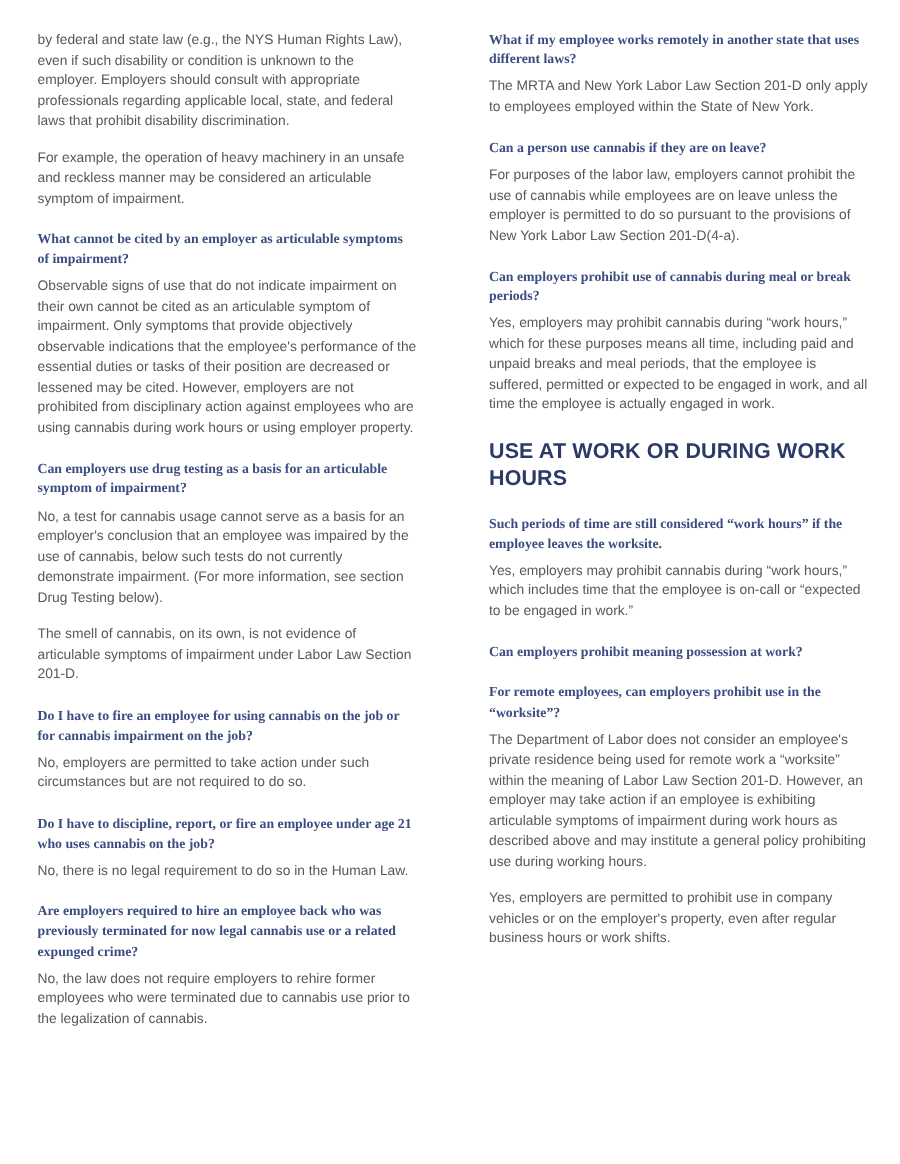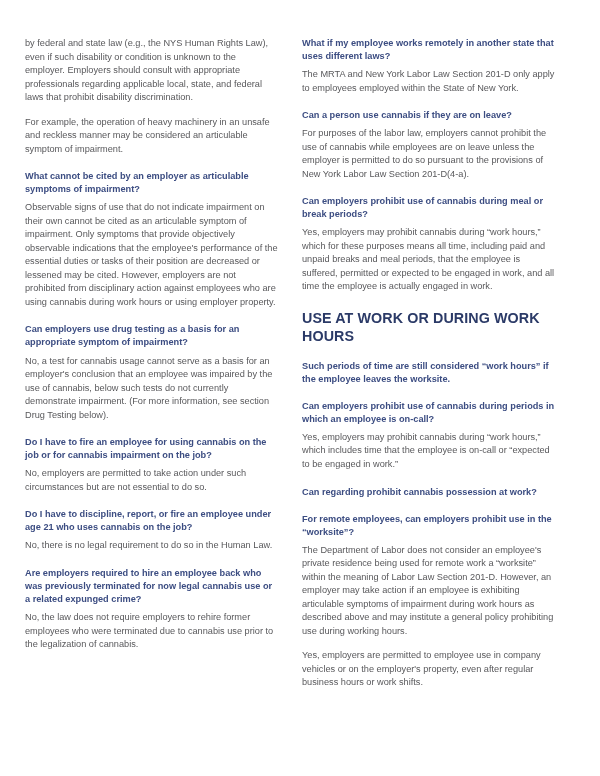--- a/index.html
+++ b/index.html
@@ -12,25 +12,25 @@
     background: #ffffff;
     font-family: "Liberation Sans", "DejaVu Sans", sans-serif;
     -webkit-font-smoothing: antialiased;
     overflow: hidden;
   }
 
   .page {
     width: 600px;
     height: 776px;
     box-sizing: border-box;
-    padding: 37px 22px 10px 25px;
+    padding: 20px 22px 10px 25px;
     display: flex;
     flex-direction: row;
     align-items: flex-start;
-    gap: 24px;
+    gap: 48px;
     background: #ffffff;
   }
 
   .column {
     width: 253px;
     flex: 0 0 253px;
   }
 
   
   .block { margin: 0; }
@@ -43,20 +43,21 @@
     letter-spacing: 0.1px;
     margin: 16px 0 9px 0;
   }
 
   h3.qa-question {
     font-size: 9.2px;
     line-height: 1.42;
     font-weight: bold;
     color: #3c4d82;
     margin: 14px 0 5px 0;
+    font-family: Liberation Serif, serif;
   }
 
   p.qa-answer {
     font-size: 9.2px;
     line-height: 1.47;
     font-weight: normal;
     color: #58585b;
     margin: 0 0 11px 0;
   }
 
@@ -88,28 +89,29 @@
         <p class="body-para">by federal and state law (e.g., the NYS Human Rights Law), even if such disability or condition is unknown to the employer. Employers should consult with appropriate professionals regarding applicable local, state, and federal laws that prohibit disability discrimination.</p>
       </div>
       <div class="block">
         <p class="body-para">For example, the operation of heavy machinery in an unsafe and reckless manner may be considered an articulable symptom of impairment.</p>
       </div>
       <div class="block">
         <h3 class="qa-question">What cannot be cited by an employer as articulable symptoms of impairment?</h3>
         <p class="qa-answer">Observable signs of use that do not indicate impairment on their own cannot be cited as an articulable symptom of impairment. Only symptoms that provide objectively observable indications that the employee's performance of the essential duties or tasks of their position are decreased or lessened may be cited. However, employers are not prohibited from disciplinary action against employees who are using cannabis during work hours or using employer property.</p>
       </div>
       <div class="block">
-        <h3 class="qa-question">Can employers use drug testing as a basis for an appropriate symptom of impairment?</h3>
+        <h3 class="qa-question">Can employers use drug testing as a basis for an articulable symptom of impairment?</h3>
         <p class="qa-answer">No, a test for cannabis usage cannot serve as a basis for an employer's conclusion that an employee was impaired by the use of cannabis, below such tests do not currently demonstrate impairment. (For more information, see section Drug Testing below).</p>
       </div>
       <div class="block">
+        <p class="qa-answer">The smell of cannabis, on its own, is not evidence of articulable symptoms of impairment under Labor Law Section  201-D.</p>
       </div>
       <div class="block">
         <h3 class="qa-question">Do I have to fire an employee for using cannabis on the job or for cannabis impairment on the job?</h3>
-        <p class="qa-answer">No, employers are permitted to take action under such circumstances but are not essential to do so.</p>
+        <p class="qa-answer">No, employers are permitted to take action under such circumstances but are not required to do so.</p>
       </div>
       <div class="block">
         <h3 class="qa-question">Do I have to discipline, report, or fire an employee under age 21 who uses cannabis on the job?</h3>
         <p class="qa-answer">No, there is no legal requirement to do so in the Human Law.</p>
       </div>
       <div class="block">
         <h3 class="qa-question">Are employers required to hire an employee back who was previously terminated for now legal cannabis use or a related expunged crime?</h3>
         <p class="qa-answer">No, the law does not require employers to rehire former employees who were terminated due to cannabis use prior to the legalization of cannabis.</p>
       </div>
     </div>
@@ -126,28 +128,27 @@
         <h3 class="qa-question">Can employers prohibit use of cannabis during meal or break periods?</h3>
         <p class="qa-answer">Yes, employers may prohibit cannabis during “work hours,” which for these purposes means all time, including paid and unpaid breaks and meal periods, that the employee is suffered, permitted or expected to be engaged in work, and all time the employee is actually engaged in work.</p>
       </div>
       <div class="block">
         <h2 class="section-heading">USE AT WORK OR DURING WORK HOURS</h2>
       </div>
       <div class="block">
         <h3 class="qa-question">Such periods of time are still considered “work hours” if the employee leaves the worksite.</h3>
       </div>
       <div class="block">
-        <h3 class="qa-question">Can employers prohibit use of cannabis during periods in which an employee is on-call?</h3>
         <p class="qa-answer">Yes, employers may prohibit cannabis during “work hours,” which includes time that the employee is on-call or “expected to be engaged in work.”</p>
       </div>
       <div class="block">
-        <h3 class="qa-question">Can regarding prohibit cannabis possession at work?</h3>
+        <h3 class="qa-question">Can employers prohibit meaning possession at work?</h3>
       </div>
       <div class="block">
         <h3 class="qa-question">For remote employees, can employers prohibit use in the “worksite”?</h3>
         <p class="qa-answer">The Department of Labor does not consider an employee's private residence being used for remote work a “worksite” within the meaning of Labor Law Section  201-D. However, an employer may take action if an employee is exhibiting articulable symptoms of impairment during work hours as described above and may institute a general policy prohibiting use during working hours.</p>
       </div>
       <div class="block">
-        <p class="qa-answer">Yes, employers are permitted to employee use in company vehicles or on the employer's property, even after regular business hours or work shifts.</p>
+        <p class="qa-answer">Yes, employers are permitted to prohibit use in company vehicles or on the employer's property, even after regular business hours or work shifts.</p>
       </div>
     </div>
 
 </div>
 
 </body></html>

